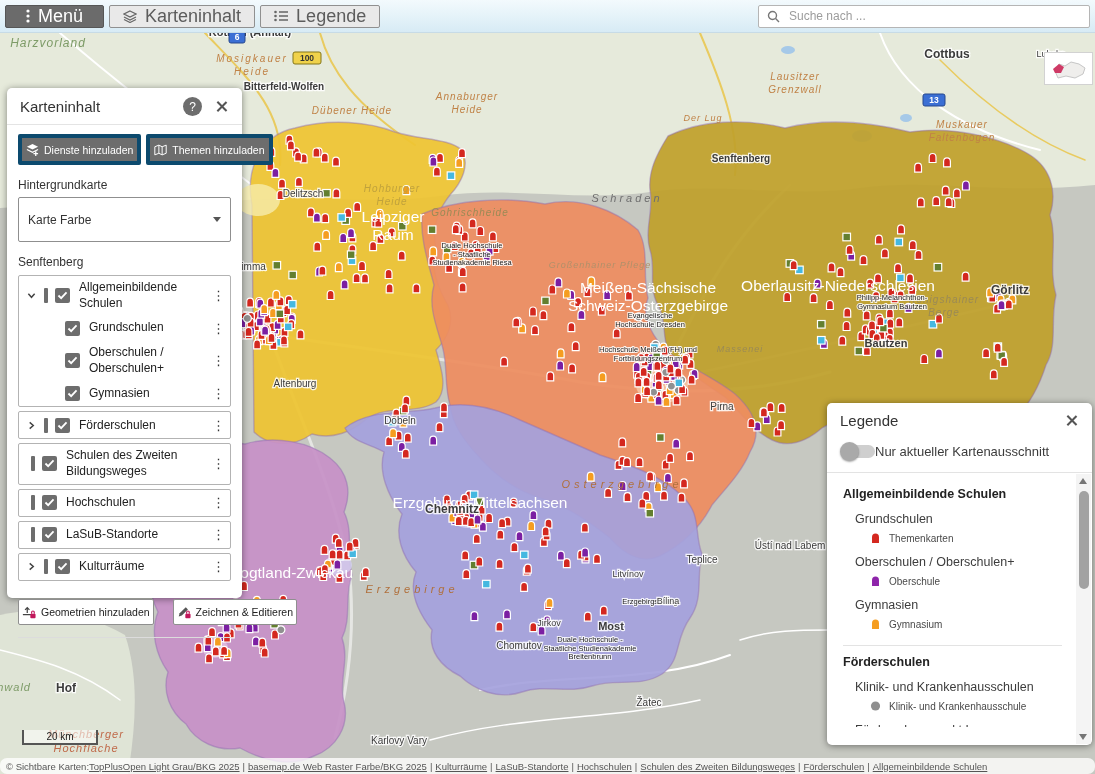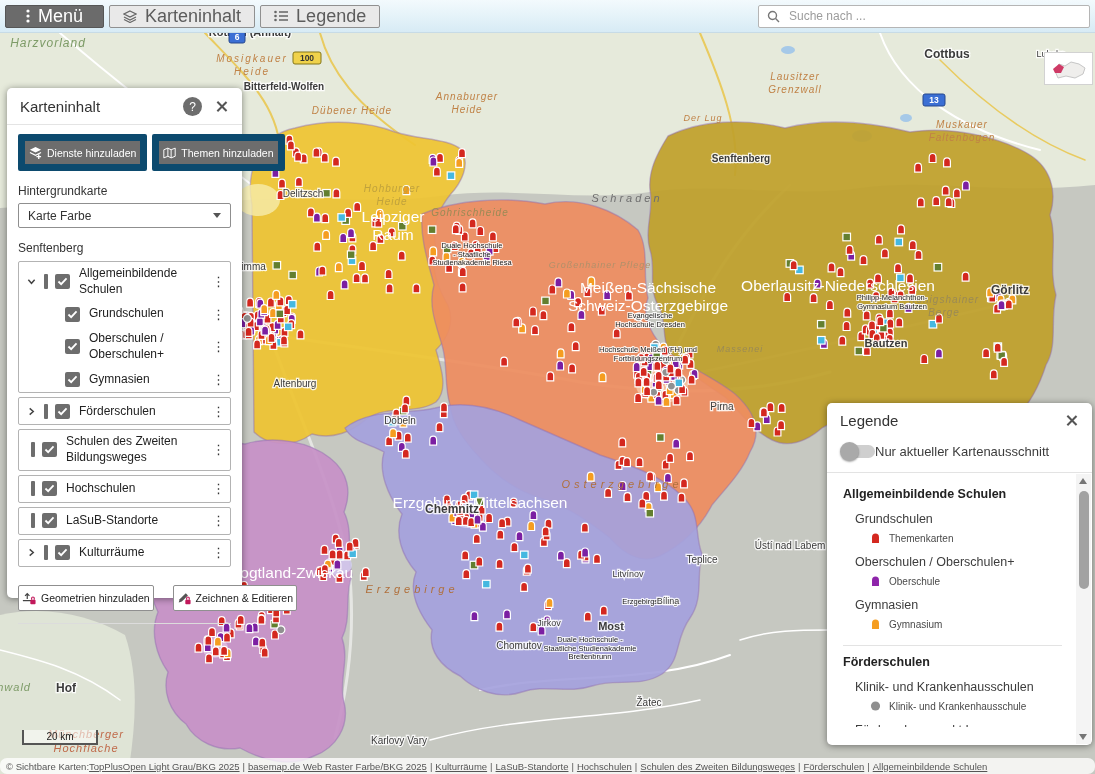--- a/index.html
+++ b/index.html
@@ -42,24 +42,24 @@
   .close-x::before,.close-x::after{content:"";position:absolute;left:7px;top:1px;width:1.6px;height:13px;background:#555;}
   .close-x::before{transform:rotate(45deg);}
   .close-x::after{transform:rotate(-45deg);}
 
   
   .p-karteninhalt{left:7px;top:88px;width:235px;height:510px;}
   .p-karteninhalt .p-head{border-bottom:1px solid #e4e4e4;}
   .ki-body{padding:9px 11px;}
   .dark-btns{display:flex;gap:5px;}
   .dark-btn{flex:1;display:flex;align-items:center;justify-content:center;gap:5px;background:#6d6d6d;
-    color:#fff;font-size:10.5px;padding:5px 4px;border-radius:2px;border:7px solid #0c4a6e;cursor:pointer;white-space:nowrap;}
+    color:#fff;font-size:10.5px;padding:5px 4px;border-radius:2px;border:4px solid #0c4a6e;cursor:pointer;white-space:nowrap;}
   .field-label{font-size:12px;color:#333;margin:13px 0 5px;}
   .selectbox{display:flex;align-items:center;justify-content:space-between;border:1px solid #8f8f8f;
-    border-radius:2px;height:23px;padding:0 9px;font-size:12px;color:#333;cursor:pointer;}
+    border-radius:2px;height:23px;padding:10px 9px;font-size:12px;color:#333;cursor:pointer;}
   .caret{width:0;height:0;border-left:4px solid transparent;border-right:4px solid transparent;border-top:5px solid #555;}
   .tree{margin-top:6px;}
   .tree-box{border:1px solid #b3b3b3;border-radius:2px;margin-bottom:4px;background:#fff;}
   .tree-row{display:flex;align-items:center;min-height:26px;padding:0 6px;}
   .tree-row.child{padding-left:46px;}
   .chev{width:13px;display:flex;justify-content:center;align-items:center;margin-right:3px;flex:none;cursor:pointer;}
   .dragbar{width:4px;height:15px;background:#6d6d6d;border-radius:1px;margin:0 7px 0 3px;flex:none;cursor:grab;}
   .cb{width:15px;height:15px;background:#6d6d6d;border-radius:2px;display:flex;align-items:center;
     justify-content:center;flex:none;cursor:pointer;}
   .tree-label{font-size:12px;color:#222;margin-left:9px;flex:1;line-height:1.3;padding:4px 0;}

